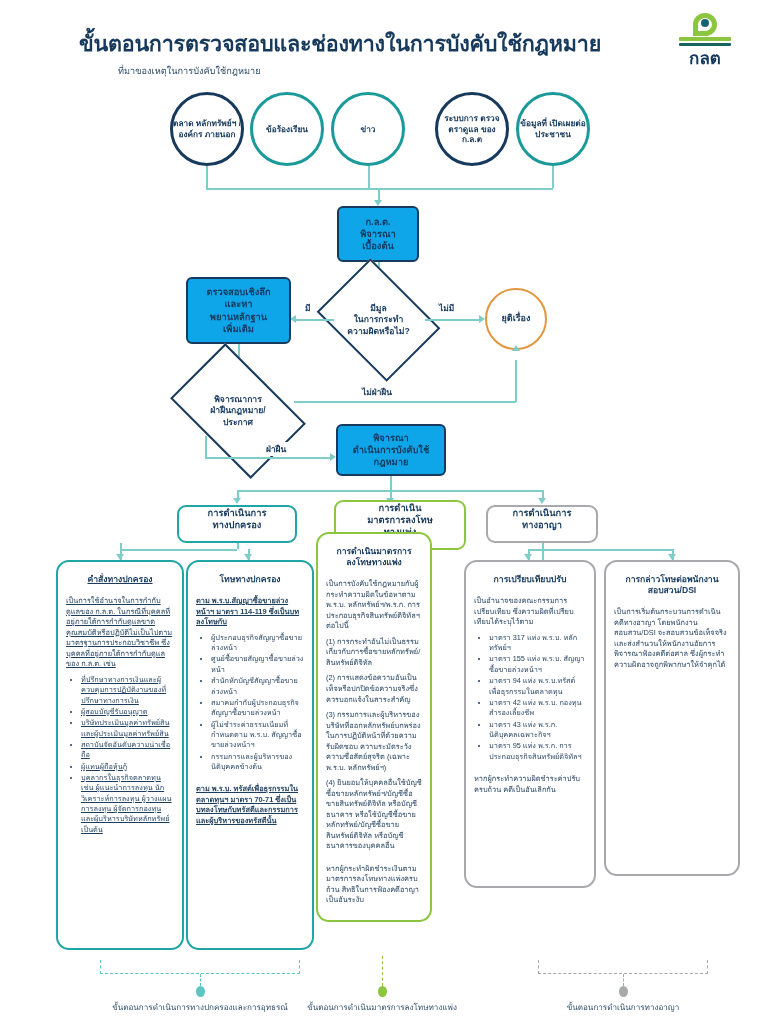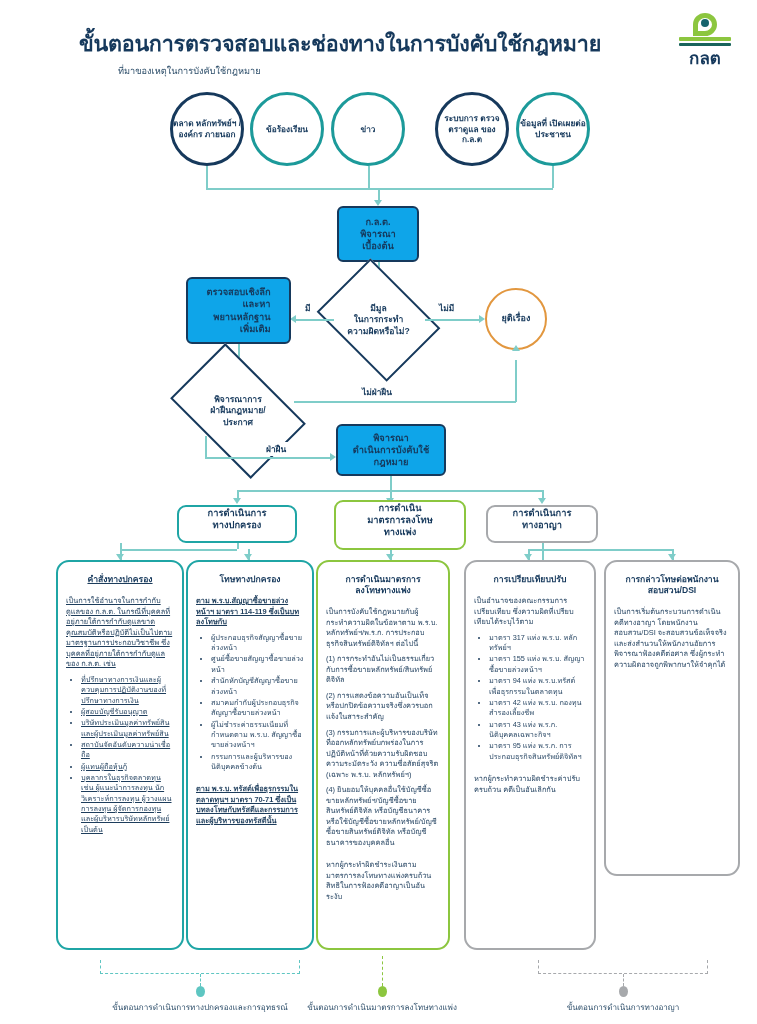--- a/index.html
+++ b/index.html
@@ -214,21 +214,21 @@
         <span style="white-space:pre-line">มีมูล
 ในการกระทำ
 ความผิดหรือไม่?</span>
       </div>
   </div>
 
   <div class="ln h" style="left:296px; top:319px; width:38px;"></div>
   <div class="arw left" style="left:290px; top:315px;"></div>
   <div class="edgelbl" style="left:303px; top:301px;">มี</div>
 
-  <div class="rbox" style="left:186px; top:277px; width:105px; height:67px;text-align:right;">
+  <div class="rbox" style="left:186px; top:277px; width:105px; height:67px;">
     <span style="white-space:pre-line">ตรวจสอบเชิงลึก
 และหา
 พยานหลักฐาน
 เพิ่มเติม</span>
   </div>
 
   <div class="ln h" style="left:425px; top:319px; width:56px;"></div>
   <div class="arw right" style="left:479px; top:315px;"></div>
   <div class="edgelbl" style="left:437px; top:301px;">ไม่มี</div>
 
@@ -323,33 +323,33 @@
       <li>ศูนย์ซื้อขายสัญญาซื้อขายล่วงหน้า</li>
       <li>สำนักหักบัญชีสัญญาซื้อขายล่วงหน้า</li>
       <li>สมาคมกำกับผู้ประกอบธุรกิจสัญญาซื้อขายล่วงหน้า</li>
       <li>ผู้ไม่ชำระค่าธรรมเนียมที่กำหนดตาม พ.ร.บ. สัญญาซื้อขายล่วงหน้าฯ</li>
       <li>กรรมการและผู้บริหารของนิติบุคคลข้างต้น</li>
     </ul>
     <div class="gap"></div>
     <p class="u">ตาม พ.ร.บ. ทรัสต์เพื่อธุรกรรมในตลาดทุนฯ มาตรา 70-71 ซึ่งเป็นบทลงโทษกับทรัสตีและกรรมการและผู้บริหารของทรัสตีนั้น</p>
   </div>
 
-  <div class="card c3" style="left:316px; top:560px; width:134px; height:390px;">
+  <div class="card c3" style="left:316px; top:532px; width:116px; height:390px;">
     <h4 style="white-space:pre-line">การดำเนินมาตรการ
 ลงโทษทางแพ่ง</h4>
     <p>เป็นการบังคับใช้กฎหมายกับผู้กระทำความผิดในข้อหาตาม พ.ร.บ. หลักทรัพย์ฯ/พ.ร.ก. การประกอบธุรกิจสินทรัพย์ดิจิทัลฯ ต่อไปนี้</p>
     <p>(1) การกระทำอันไม่เป็นธรรมเกี่ยวกับการซื้อขายหลักทรัพย์/สินทรัพย์ดิจิทัล</p>
     <p>(2) การแสดงข้อความอันเป็นเท็จหรือปกปิดข้อความจริงซึ่งควรบอกแจ้งในสาระสำคัญ</p>
     <p>(3) กรรมการและผู้บริหารของบริษัทที่ออกหลักทรัพย์บกพร่องในการปฏิบัติหน้าที่ด้วยความรับผิดชอบ ความระมัดระวัง ความซื่อสัตย์สุจริต (เฉพาะ พ.ร.บ. หลักทรัพย์ฯ)</p>
     <p>(4) ยินยอมให้บุคคลอื่นใช้บัญชีซื้อขายหลักทรัพย์ฯ/บัญชีซื้อขายสินทรัพย์ดิจิทัล หรือบัญชีธนาคาร หรือใช้บัญชีซื้อขายหลักทรัพย์/บัญชีซื้อขายสินทรัพย์ดิจิทัล หรือบัญชีธนาคารของบุคคลอื่น</p>
     <div class="gap"></div>
     <p>หากผู้กระทำผิดชำระเงินตามมาตรการลงโทษทางแพ่งครบถ้วน สิทธิในการฟ้องคดีอาญาเป็นอันระงับ</p>
   </div>
 
-  <div class="card c4" style="left:464px; top:560px; width:132px; height:390px;">
+  <div class="card c4" style="left:464px; top:560px; width:132px; height:328px;">
     <h4 style="white-space:pre-line">การเปรียบเทียบปรับ</h4>
     <p>เป็นอำนาจของคณะกรรมการเปรียบเทียบ ซึ่งความผิดที่เปรียบเทียบได้ระบุไว้ตาม</p>
     <ul>
       <li>มาตรา 317 แห่ง พ.ร.บ. หลักทรัพย์ฯ</li>
       <li>มาตรา 155 แห่ง พ.ร.บ. สัญญาซื้อขายล่วงหน้าฯ</li>
       <li>มาตรา 94 แห่ง พ.ร.บ.ทรัสต์เพื่อธุรกรรมในตลาดทุน</li>
       <li>มาตรา 42 แห่ง พ.ร.บ. กองทุนสำรองเลี้ยงชีพ</li>
       <li>มาตรา 43 แห่ง พ.ร.ก. นิติบุคคลเฉพาะกิจฯ</li>
       <li>มาตรา 95 แห่ง พ.ร.ก. การประกอบธุรกิจสินทรัพย์ดิจิทัลฯ</li>
     </ul>

